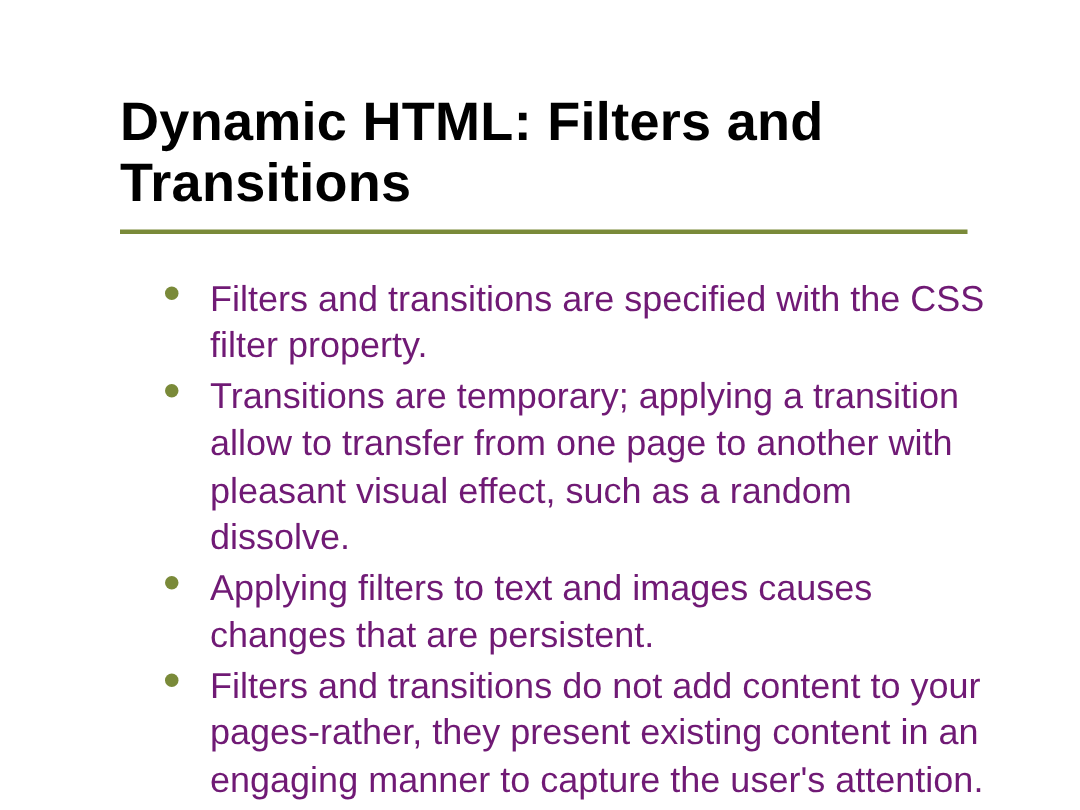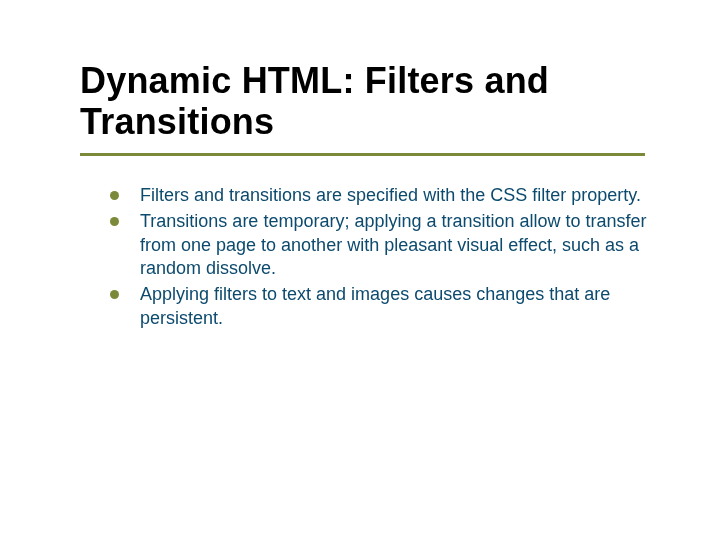--- a/index.html
+++ b/index.html
@@ -39,25 +39,25 @@
     margin-top: 28px;
     padding-left: 30px;
   }
   ul.bullets {
     list-style: none;
     margin: 0;
     padding: 0;
   }
   ul.bullets li {
     position: relative;
-    font-size: 18px;
+    font-size: 24px;
     line-height: 1.3;
     padding-left: 30px;
     margin-bottom: 3px;
-    color: #0c4a6e;
+    color: #701a75;
   }
   ul.bullets li::before {
     content: "";
     position: absolute;
     left: 0;
     top: 7px;
     width: 9px;
     height: 9px;
     background: #7a8a39;
     border-radius: 50%;
@@ -69,15 +69,16 @@
 <div class="slide">
   <div class="title-block">
     <div class="title">Dynamic HTML: Filters and Transitions</div>
     <div class="underline"></div>
   </div>
   <div class="body">
     <ul class="bullets">
       <li>Filters and transitions are specified with the CSS filter property.</li>
       <li>Transitions are temporary; applying a transition allow to transfer from one page to another with pleasant visual effect, such as a random dissolve.</li>
       <li>Applying filters to text and images causes changes that are persistent.</li>
+      <li>Filters and transitions do not add content to your pages-rather, they present existing content in an engaging manner to capture the user's attention.</li>
     </ul>
   </div>
 </div>
 
 </body></html>

